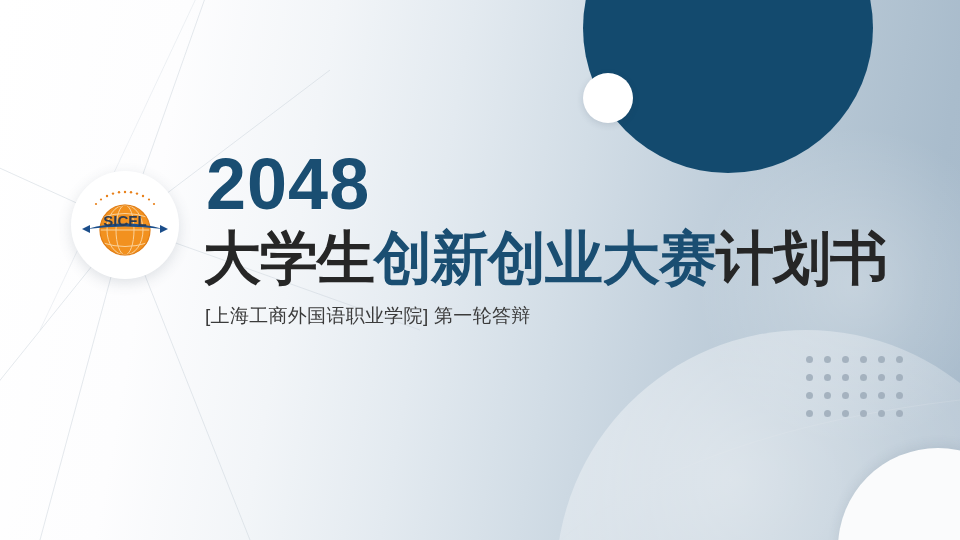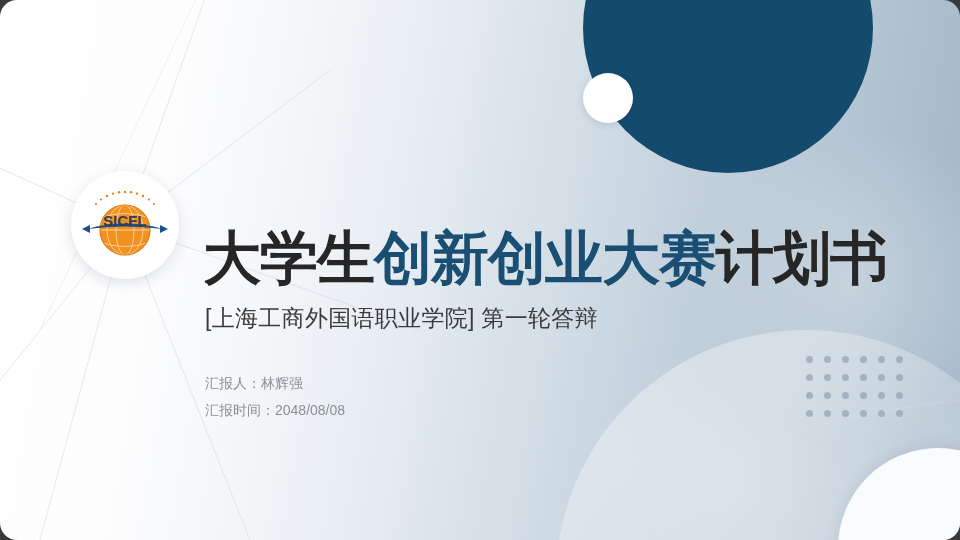--- a/index.html
+++ b/index.html
@@ -17,21 +17,20 @@
     background: linear-gradient(100deg,
         #ffffff 0%,
         #fdfdfe 18%,
         #f2f5f8 32%,
         #e3eaf0 45%,
         #d2dde6 58%,
         #c2d0dc 70%,
         #b4c5d3 82%,
         #a9bccc 92%,
         #a6b9ca 100%);
-    border-radius: 17px;
   }
 
   
   .bg-layer { position: absolute; inset: 0; overflow: hidden; pointer-events: none; }
 
   .navy-circle {
     position: absolute;
     left: 583px; top: -117px;
     width: 290px; height: 290px;
     border-radius: 50%;
@@ -119,21 +118,21 @@
     line-height: 1.05;
     white-space: nowrap;
     letter-spacing: -1px;
   }
   .headline .dark { color: #262626; }
   .headline .blue { color: #1a4e72; text-align: center; }
 
   .subtitle {
     position: absolute;
     left: 205px; top: 303px;
-    font-size: 23px;
+    font-size: 19px;
     color: #3b3b3b;
     letter-spacing: .3px;
     white-space: nowrap;
   }
 
   .meta {
     position: absolute;
     left: 205px; top: 370px;
     font-size: 14px;
     color: #8a8f95;
@@ -239,26 +238,23 @@
       <g>
         <path d="M 5 42 Q 43 31 81 42 Q 43 37 5 42 Z" fill="#1b4e8a"></path>
         <path d="M 78 38 L 86 42 L 78 46 Z" fill="#1b4e8a"></path>
         <path d="M 8 38 L 0 42 L 8 46 Z" fill="#1b4e8a"></path>
       </g>
 
       <text x="43" y="39" text-anchor="middle" font-family="Liberation Sans, sans-serif" font-size="15" font-weight="bold" fill="#2b3b52">SICFL</text>
     </svg>
   </div>
 
+  <div class="year">2048</div>
 
   <div class="headline">
     <span class="dark">大学生</span><span class="blue">创新创业大赛</span><span class="dark">计划书</span>
   </div>
 
   <div class="subtitle">[上海工商外国语职业学院] 第一轮答辩</div>
 
-  <div class="meta">
-    <div>汇报人：林辉强</div>
-    <div>汇报时间：2048/08/08</div>
-  </div>
 
 
 </div>
 
 </body></html>

